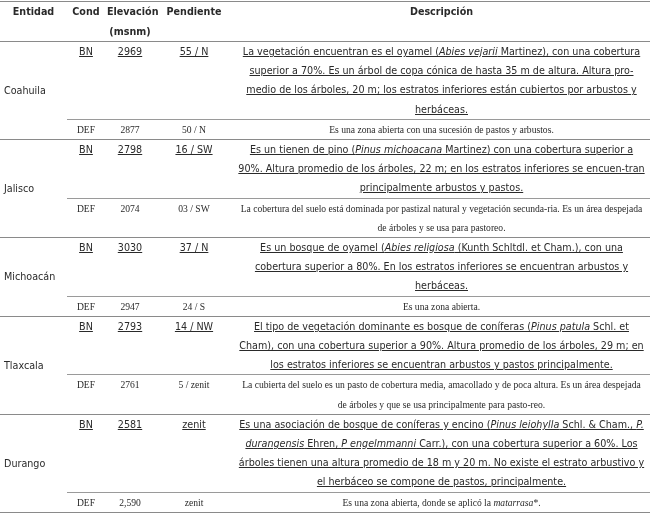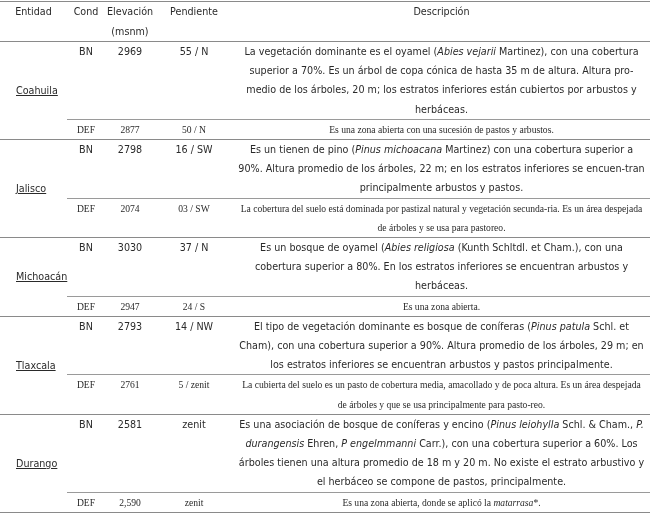--- a/index.html
+++ b/index.html
@@ -15,37 +15,37 @@
       table-layout: fixed;
       margin-top: 1px;
     }
     col.c-ent { width: 67px; }
     col.c-cond { width: 38px; }
     col.c-elev { width: 50px; }
     col.c-pend { width: 78px; }
     col.c-desc { width: 417px; }
     thead tr { border-top: 1.5px solid #8a8a8a; border-bottom: 1.5px solid #8a8a8a; }
     th {
-      font-weight: normal;
+      font-weight: bold;
       text-align: center;
       vertical-align: top;
       line-height: 19.5px;
       padding: 0 2px;
       height: 38px;
     }
     th.desc { text-align: center; }
     td {
       text-align: center;
       vertical-align: top;
       line-height: 19.2px;
       padding: 0 3px;
     }
-    td.ent { vertical-align: middle; text-align: left; padding-left: 16px; text-decoration: underline; }
+    td.ent { vertical-align: middle; text-align: left; padding-left: 4px; }
     td.desc { text-align: center; padding: 0 4px; }
-    tr.bn-row td.sub { border-bottom: 1.2px solid #9a9a9a; }
+    tr.bn-row td.sub { border-bottom: 1.2px solid #9a9a9a; text-decoration: underline; }
     tr.def-row td { border-bottom: 1.5px solid #8a8a8a; font-family: Liberation Serif, serif; }
     i { font-style: italic; }
   </style>
 </head>
 <body>
 
 <table>
   <colgroup>
     <col class="c-ent">
       <col class="c-cond">
@@ -61,21 +61,21 @@
       <th>Pendiente</th>
       <th class="desc">Descripción</th>
     </tr>
   </thead>
   <tbody id="tbody">
       <tr class="bn-row">
         <td class="ent" rowspan="2" style="border-bottom: 1.5px solid rgb(138, 138, 138);">Coahuila</td>
         <td class="sub">BN</td>
         <td class="sub">2969</td>
         <td class="sub">55 / N</td>
-        <td class="desc sub"><span>La vegetación dominante es el oyamel (</span><i>Abies vejarii</i><span> Martinez), con una cobertura superior a 70%. Es un árbol de copa cónica de hasta 35 m de altura. Altura pro-medio de los árboles, 20 m; los estratos inferiores están cubiertos por arbustos y herbáceas.</span></td>
+        <td class="desc sub"><span>La vegetación encuentran es el oyamel (</span><i>Abies vejarii</i><span> Martinez), con una cobertura superior a 70%. Es un árbol de copa cónica de hasta 35 m de altura. Altura pro-medio de los árboles, 20 m; los estratos inferiores están cubiertos por arbustos y herbáceas.</span></td>
       </tr>
       <tr class="def-row">
         <td class="sub">DEF</td>
         <td class="sub">2877</td>
         <td class="sub">50 / N</td>
         <td class="desc sub"><span>Es una zona abierta con una sucesión de pastos y arbustos.</span></td>
       </tr>
       <tr class="bn-row">
         <td class="ent" rowspan="2" style="border-bottom: 1.5px solid rgb(138, 138, 138);">Jalisco</td>
         <td class="sub">BN</td>

